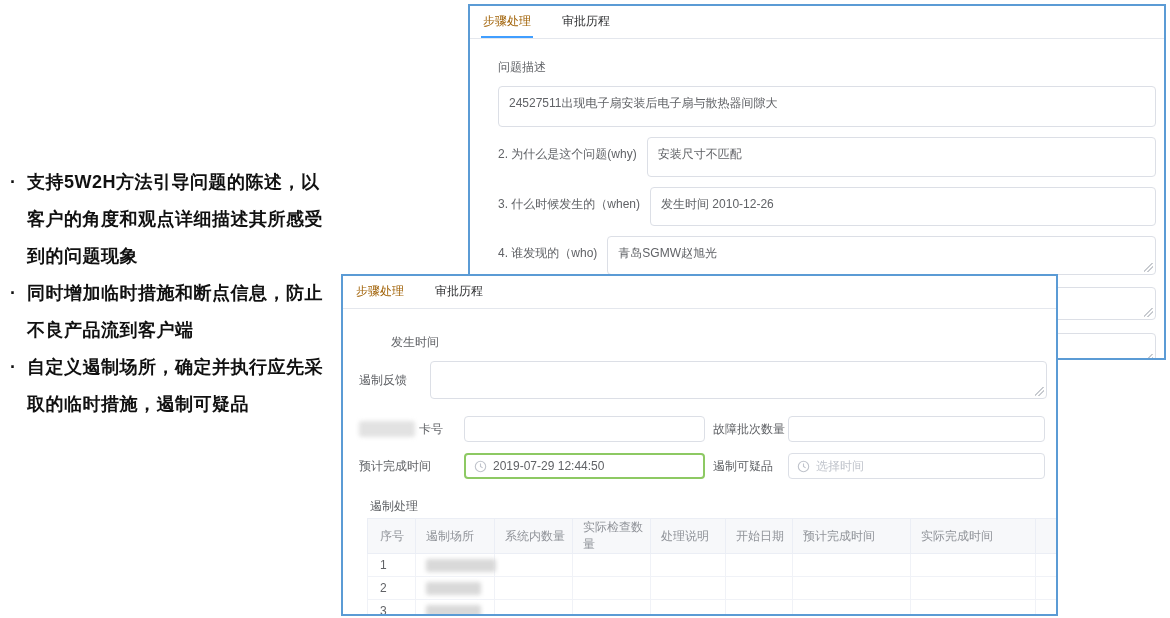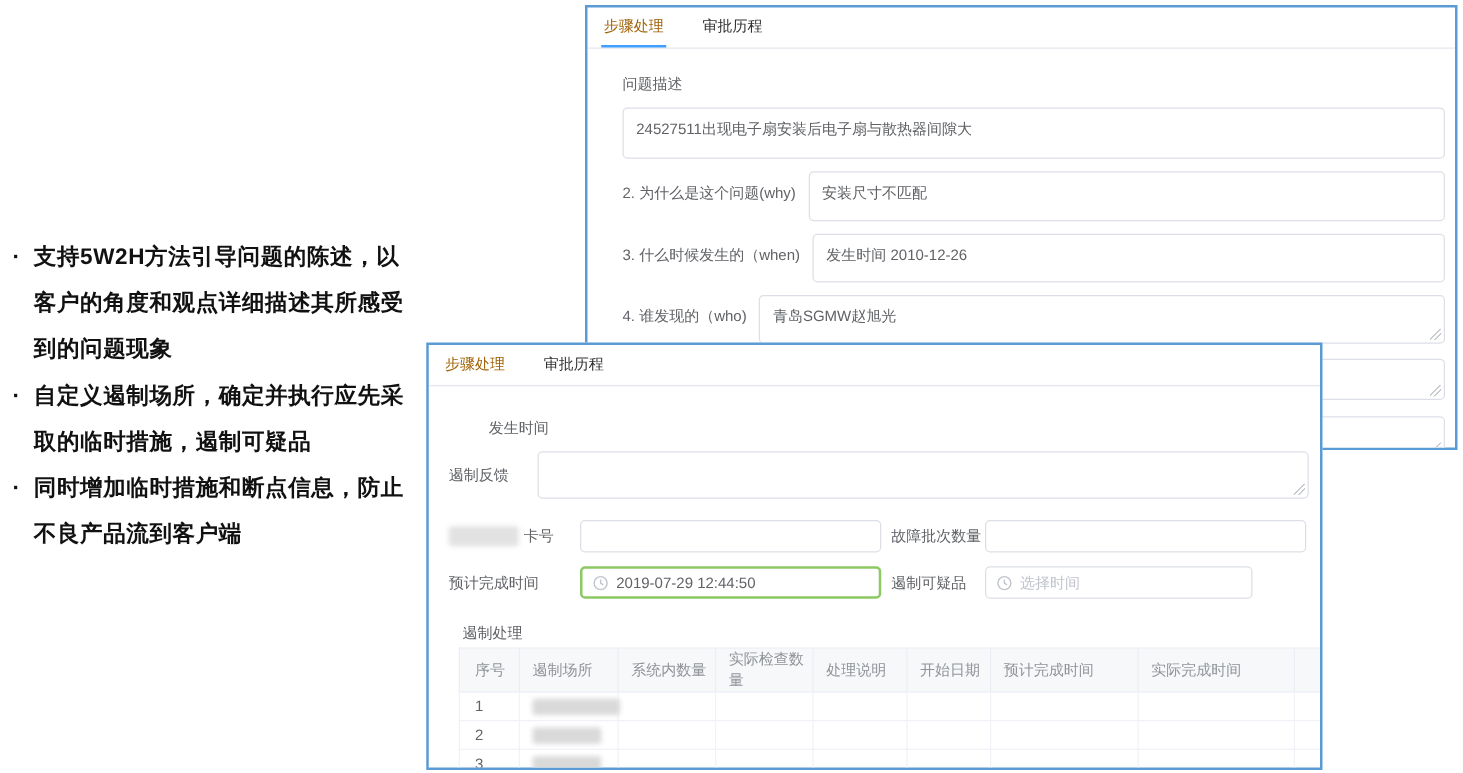--- a/index.html
+++ b/index.html
@@ -1,20 +1,20 @@
 <!DOCTYPE html>
 <html><head>
 <meta charset="utf-8">
 <style>
   html,body{margin:0;padding:0;background:#fff;}
   .stage{position:relative;width:1170px;height:618px;background:#fff;overflow:hidden;
          font-family:"Liberation Sans","DejaVu Sans",sans-serif;}
 
   
-  .notes{position:absolute;left:8px;top:187px;width:326px;margin:0;padding:0;list-style:none;}
+  .notes{position:absolute;left:8px;top:164px;width:326px;margin:0;padding:0;list-style:none;}
   .notes li{position:relative;padding-left:19px;font-size:18px;font-weight:700;color:#111;
             line-height:37px;letter-spacing:.5px;}
   .notes li::before{content:"·";position:absolute;left:2px;top:0;font-weight:700;}
 
   
   .panel{position:absolute;background:#fff;border:2px solid #5b9bd5;box-sizing:border-box;overflow:hidden;}
   .panel-top{left:468px;top:4px;width:698px;height:356px;z-index:1;}
   .panel-bottom{left:341px;top:274px;width:717px;height:342px;z-index:2;}
 
   
@@ -63,22 +63,22 @@
   .blur-cell{width:55px;height:13px;border-radius:2px;background:#d9d9d9;filter:blur(2px);}
   .blur-cell.w70{width:70px;}
 </style>
 </head>
 <body>
 
 <div class="stage">
 
   <ul class="notes">
     <li>支持5W2H方法引导问题的陈述，以客户的角度和观点详细描述其所感受到的问题现象</li>
+    <li>同时增加临时措施和断点信息，防止不良产品流到客户端</li>
     <li>自定义遏制场所，确定并执行应先采取的临时措施，遏制可疑品</li>
-    <li>同时增加临时措施和断点信息，防止不良产品流到客户端</li>
   </ul>
 
   <div class="panel panel-top">
     <div class="tabs">
       <div class="tab active">步骤处理</div>
       <div class="tab">审批历程</div>
     </div>
     <div class="p-content">
       <div class="sec-title">问题描述</div>
 
@@ -155,21 +155,21 @@
       <div class="brow" style="margin-top:11px;">
         <span class="rlabel" style="flex:0 0 96px;margin-right:9px;">预计完成时间</span>
         <div class="inbox green" style="width:241px;">
           <svg class="clock" viewBox="0 0 14 14" fill="none" stroke="#c0c4cc" stroke-width="1.2">
               <circle cx="7" cy="7" r="5.6"></circle>
               <path d="M7 3.8V7l2.3 1.5"></path>
             </svg>
           <span>2019-07-29 12:44:50</span>
         </div>
         <span class="rlabel" style="flex:0 0 72px;margin:0 3px 0 8px;">遏制可疑品</span>
-        <div class="inbox" style="width:214px;">
+        <div class="inbox" style="width:257px;">
           <svg class="clock" viewBox="0 0 14 14" fill="none" stroke="#c0c4cc" stroke-width="1.2">
               <circle cx="7" cy="7" r="5.6"></circle>
               <path d="M7 3.8V7l2.3 1.5"></path>
             </svg>
           <span class="ph">选择时间</span>
         </div>
       </div>
 
       <div class="b-title" style="margin:19px 12px 0 11px;">遏制处理</div>
 

